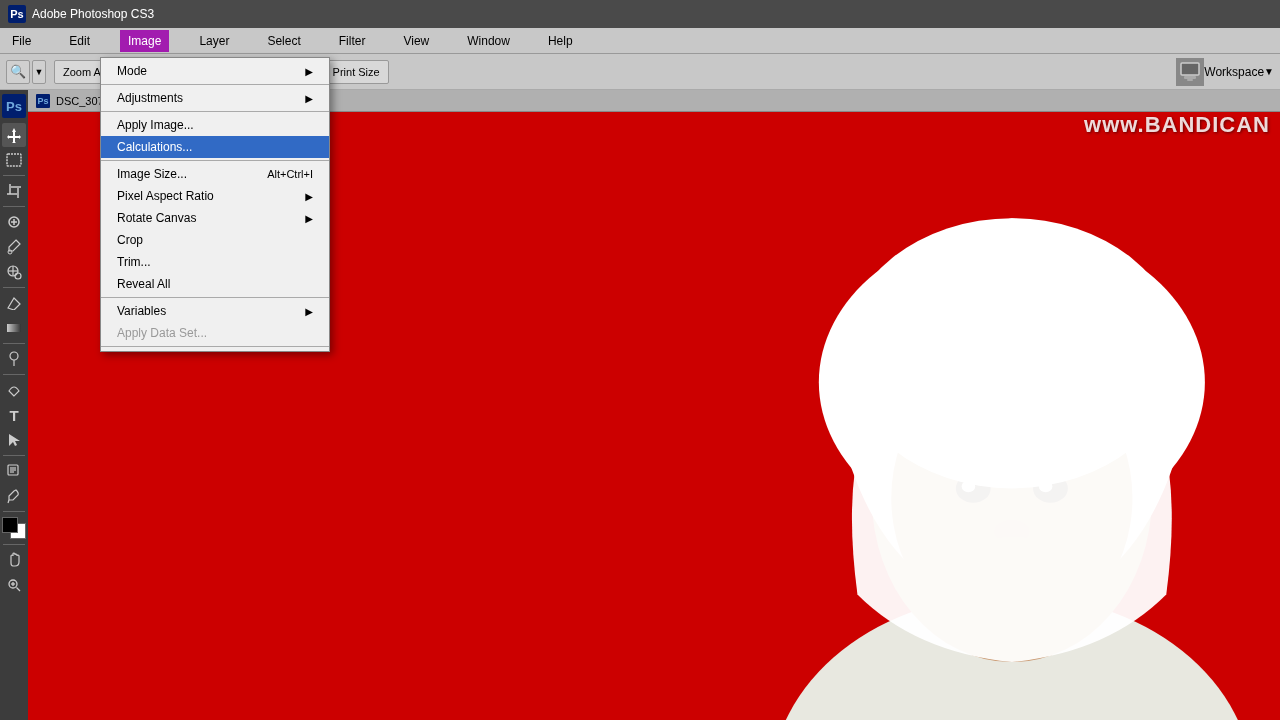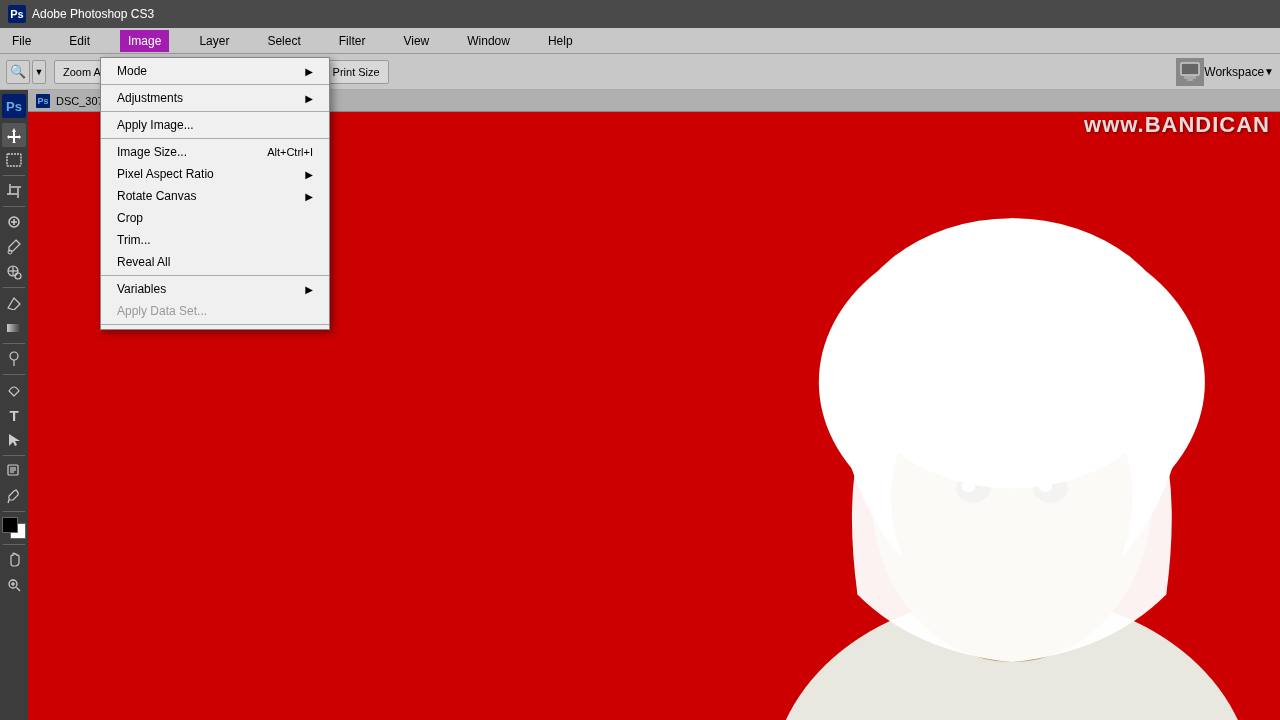--- a/index.html
+++ b/index.html
@@ -485,20 +485,23 @@
           <span>Adjustments</span>
           <span class="dropdown-arrow">▶</span>
         </div>
         <div class="dropdown-separator"></div>
 
 
         <div class="dropdown-item">
           <span>Apply Image...</span>
         </div>
 
+        <div class="dropdown-item highlighted">
+          <span>Calculations...</span>
+        </div>
         <div class="dropdown-separator"></div>
 
         <div class="dropdown-item">
           <span>Image Size...</span>
           <span class="shortcut">Alt+Ctrl+I</span>
         </div>
 
 
         <div class="dropdown-item">
           <span>Pixel Aspect Ratio</span>

